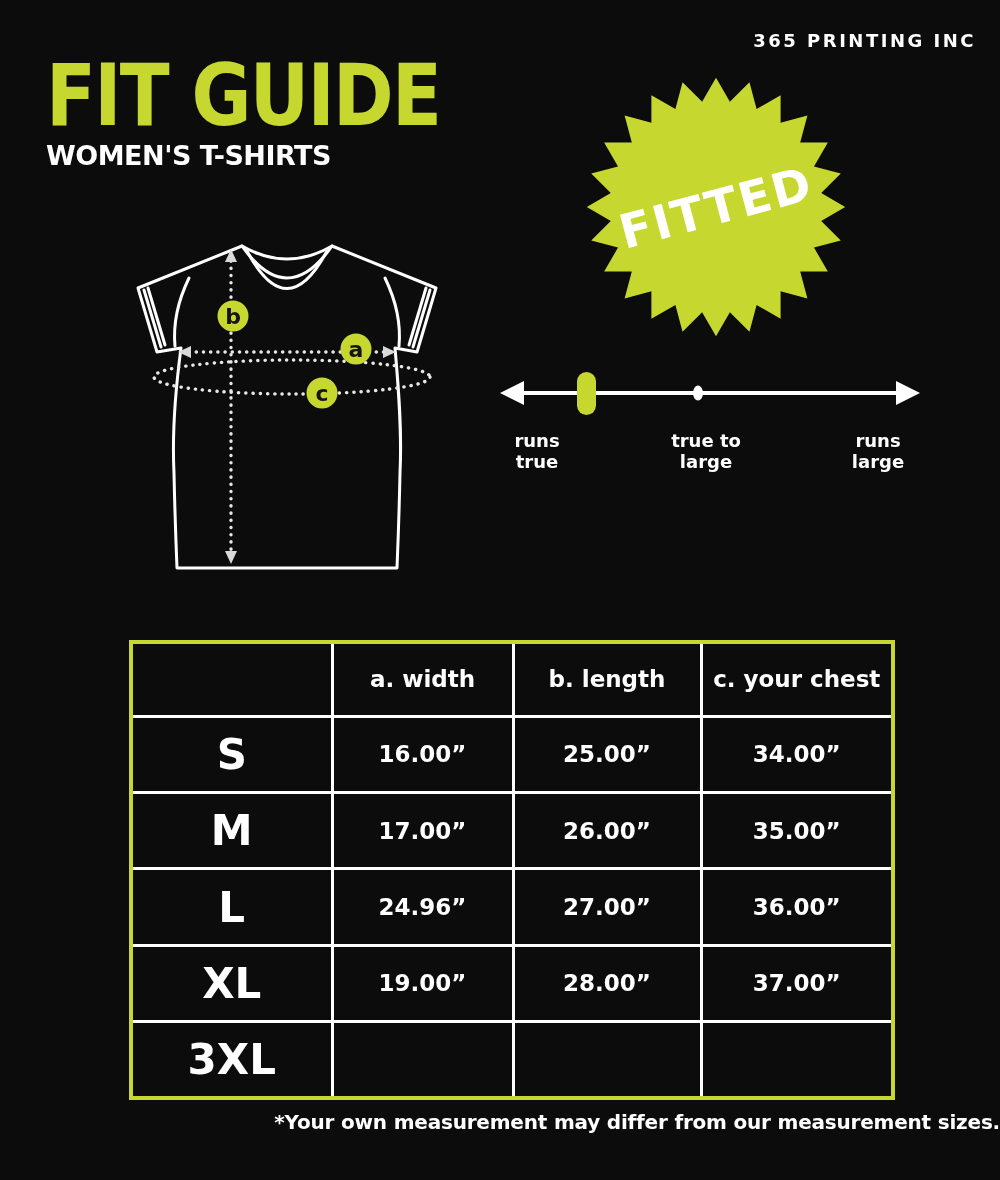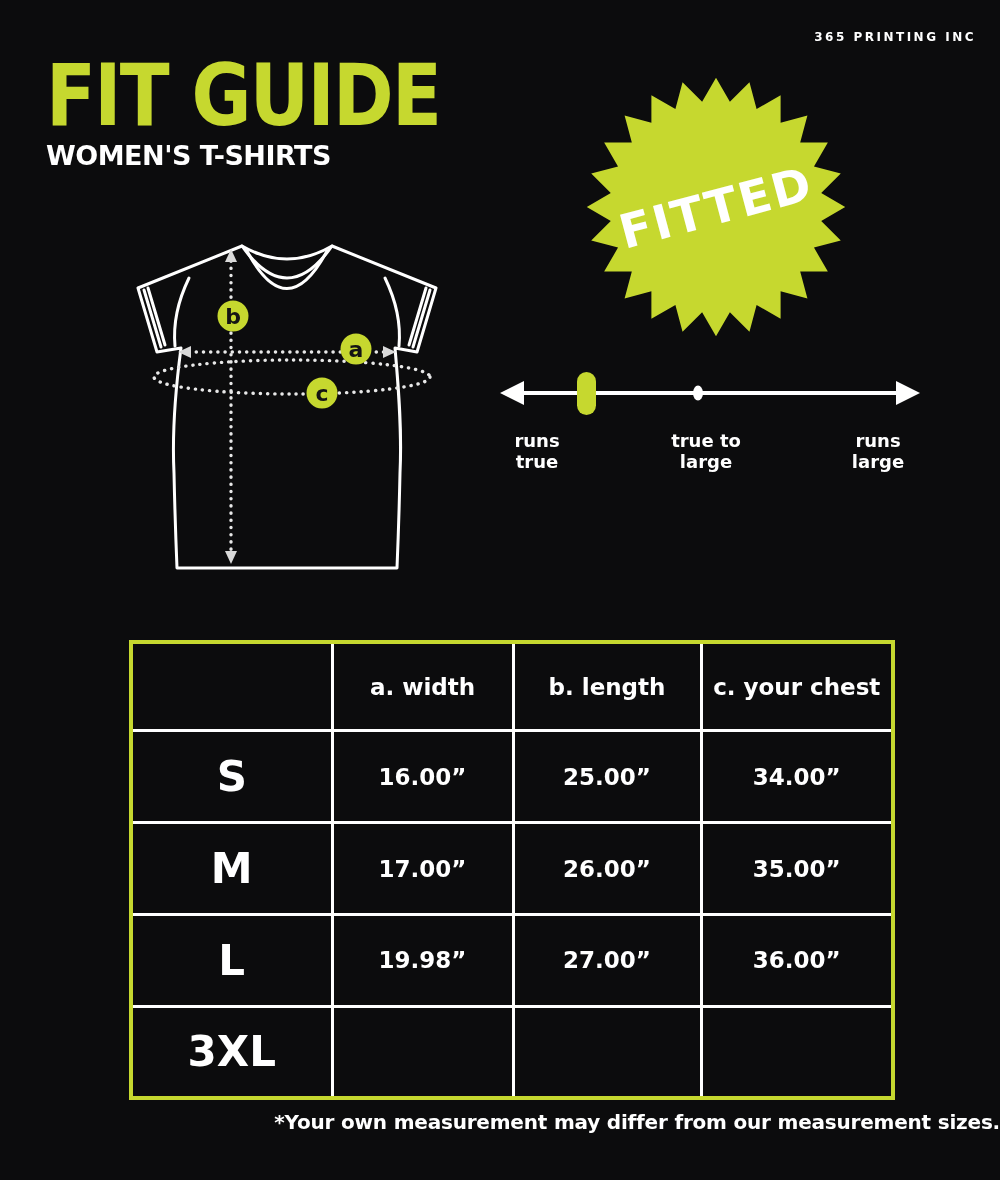--- a/index.html
+++ b/index.html
@@ -7,21 +7,21 @@
   html,body { background:#000; }
   .canvas {
     position:relative; width:1000px; height:1180px;
     background:var(--bg); overflow:hidden;
     font-family:"DejaVu Sans","Liberation Sans",sans-serif;
     color:var(--fg); font-weight:bold;
   }
   
   .brand {
     position:absolute; top:30px; right:24px;
-    font-size:12px; letter-spacing:2.5px; white-space:nowrap;
+    font-size:18px; letter-spacing:2.5px; white-space:nowrap;
   }
   .titleblock { position:absolute; left:46px; top:60px; width:378px; }
   .title {
     font-size:85px; line-height:72px; color:var(--accent);
     transform:scaleX(0.86); transform-origin:left top;
     letter-spacing:-2px; white-space:nowrap;
   }
   .subtitle {
     margin-top:10px; font-size:27px; line-height:28px;
     letter-spacing:-0.5px; white-space:nowrap;
@@ -153,23 +153,29 @@
       <td class="cell-val">34.00”</td>
     </tr>
     <tr>
       <td class="cell-size">M</td>
       <td class="cell-val">17.00”</td>
       <td class="cell-val">26.00”</td>
       <td class="cell-val">35.00”</td>
     </tr>
     <tr>
       <td class="cell-size">L</td>
-      <td class="cell-val">19.98”</td>
+      <td class="cell-val">24.96”</td>
       <td class="cell-val">27.00”</td>
       <td class="cell-val">36.00”</td>
+    </tr>
+    <tr>
+      <td class="cell-size">XL</td>
+      <td class="cell-val">19.00”</td>
+      <td class="cell-val">28.00”</td>
+      <td class="cell-val">37.00”</td>
     </tr>
     <tr>
       <td class="cell-size">3XL</td>
       <td class="cell-val"></td>
       <td class="cell-val"></td>
       <td class="cell-val"></td>
     </tr>
   </tbody>
     </table>
 

